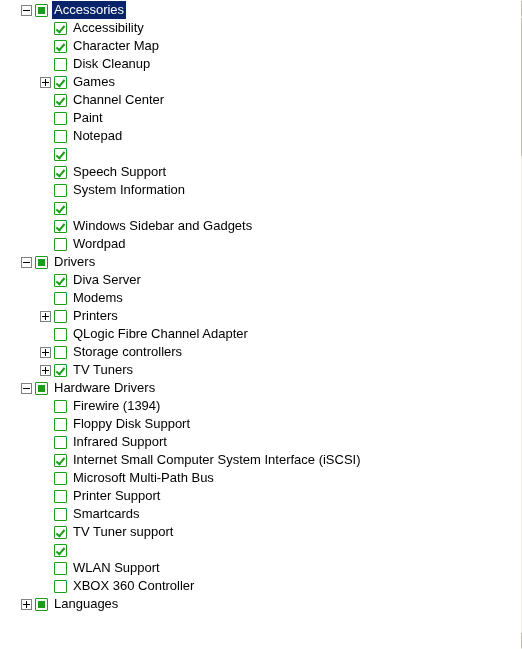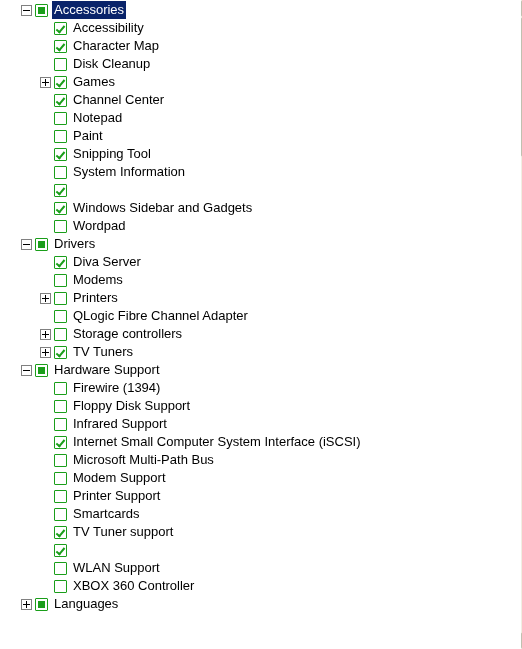--- a/index.html
+++ b/index.html
@@ -185,33 +185,38 @@
       <div class="row">
         <span class="spacer" style="width: 24px;"></span>
         <span class="tw"></span>
         <span class="cb checked"></span>
         <span class="lbl">Channel Center</span>
       </div>
       <div class="row">
         <span class="spacer" style="width: 24px;"></span>
         <span class="tw"></span>
         <span class="cb unchecked"></span>
+        <span class="lbl">Paint</span>
+      </div>
+      <div class="row">
+        <span class="spacer" style="width: 24px;"></span>
+        <span class="tw"></span>
+        <span class="cb unchecked"></span>
         <span class="lbl">Notepad</span>
       </div>
       <div class="row">
         <span class="spacer" style="width: 24px;"></span>
         <span class="tw"></span>
-        <span class="cb unchecked"></span>
-        <span class="lbl">Paint</span>
-      </div>
-      <div class="row">
-        <span class="spacer" style="width: 24px;"></span>
-        <span class="tw"></span>
-        <span class="cb checked"></span>
-        <span class="lbl">Snipping Tool</span>
+        <span class="cb checked"></span>
+      </div>
+      <div class="row">
+        <span class="spacer" style="width: 24px;"></span>
+        <span class="tw"></span>
+        <span class="cb checked"></span>
+        <span class="lbl">Speech Support</span>
       </div>
       <div class="row">
         <span class="spacer" style="width: 24px;"></span>
         <span class="tw"></span>
         <span class="cb unchecked"></span>
         <span class="lbl">System Information</span>
       </div>
       <div class="row">
         <span class="spacer" style="width: 24px;"></span>
         <span class="tw"></span>
@@ -268,21 +273,21 @@
       <div class="row">
         <span class="spacer" style="width: 24px;"></span>
         <span class="tw box plus"></span>
         <span class="cb checked"></span>
         <span class="lbl">TV Tuners</span>
       </div>
       <div class="row">
         <span class="spacer" style="width: 5px;"></span>
         <span class="tw box minus"></span>
         <span class="cb partial"></span>
-        <span class="lbl">Hardware Support</span>
+        <span class="lbl">Hardware Drivers</span>
       </div>
       <div class="row">
         <span class="spacer" style="width: 24px;"></span>
         <span class="tw"></span>
         <span class="cb unchecked"></span>
         <span class="lbl">Firewire (1394)</span>
       </div>
       <div class="row">
         <span class="spacer" style="width: 24px;"></span>
         <span class="tw"></span>
@@ -299,26 +304,20 @@
         <span class="spacer" style="width: 24px;"></span>
         <span class="tw"></span>
         <span class="cb checked"></span>
         <span class="lbl">Internet Small Computer System Interface (iSCSI)</span>
       </div>
       <div class="row">
         <span class="spacer" style="width: 24px;"></span>
         <span class="tw"></span>
         <span class="cb unchecked"></span>
         <span class="lbl">Microsoft Multi-Path Bus</span>
-      </div>
-      <div class="row">
-        <span class="spacer" style="width: 24px;"></span>
-        <span class="tw"></span>
-        <span class="cb unchecked"></span>
-        <span class="lbl">Modem Support</span>
       </div>
       <div class="row">
         <span class="spacer" style="width: 24px;"></span>
         <span class="tw"></span>
         <span class="cb unchecked"></span>
         <span class="lbl">Printer Support</span>
       </div>
       <div class="row">
         <span class="spacer" style="width: 24px;"></span>
         <span class="tw"></span>

